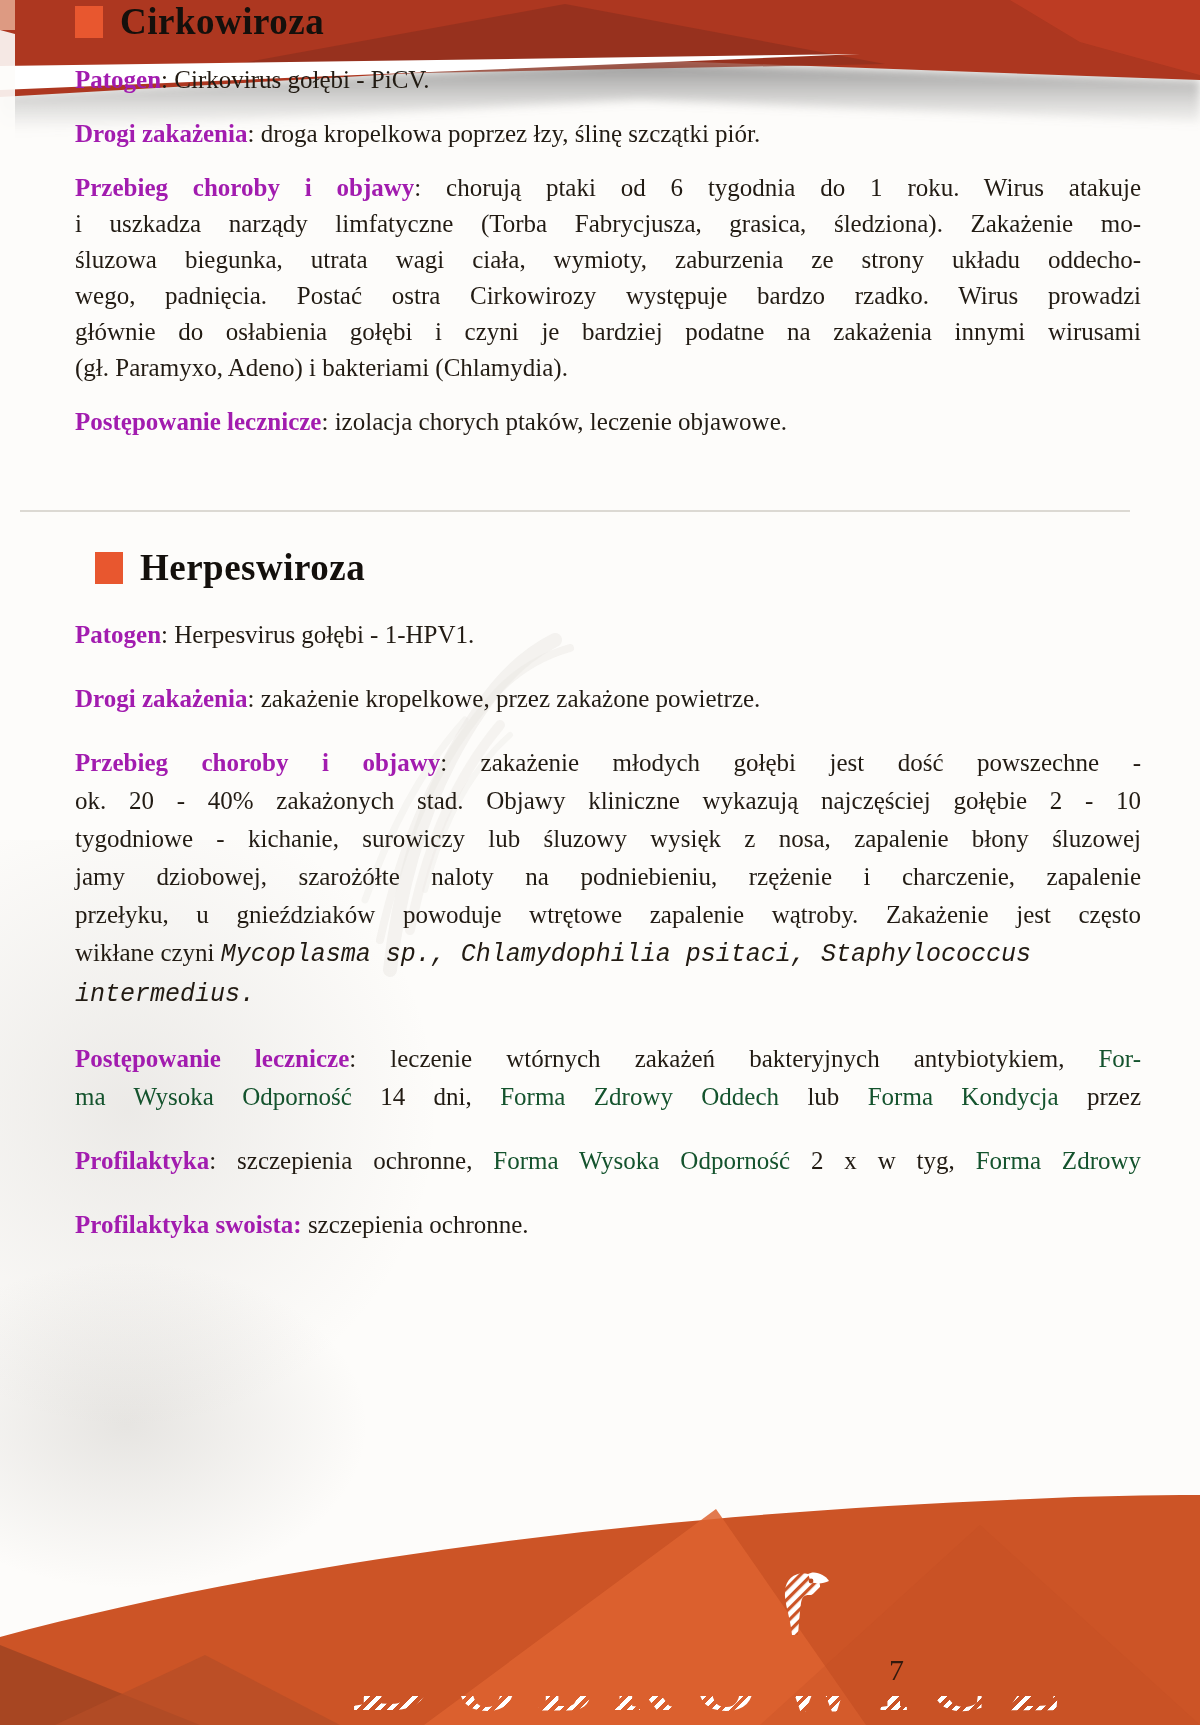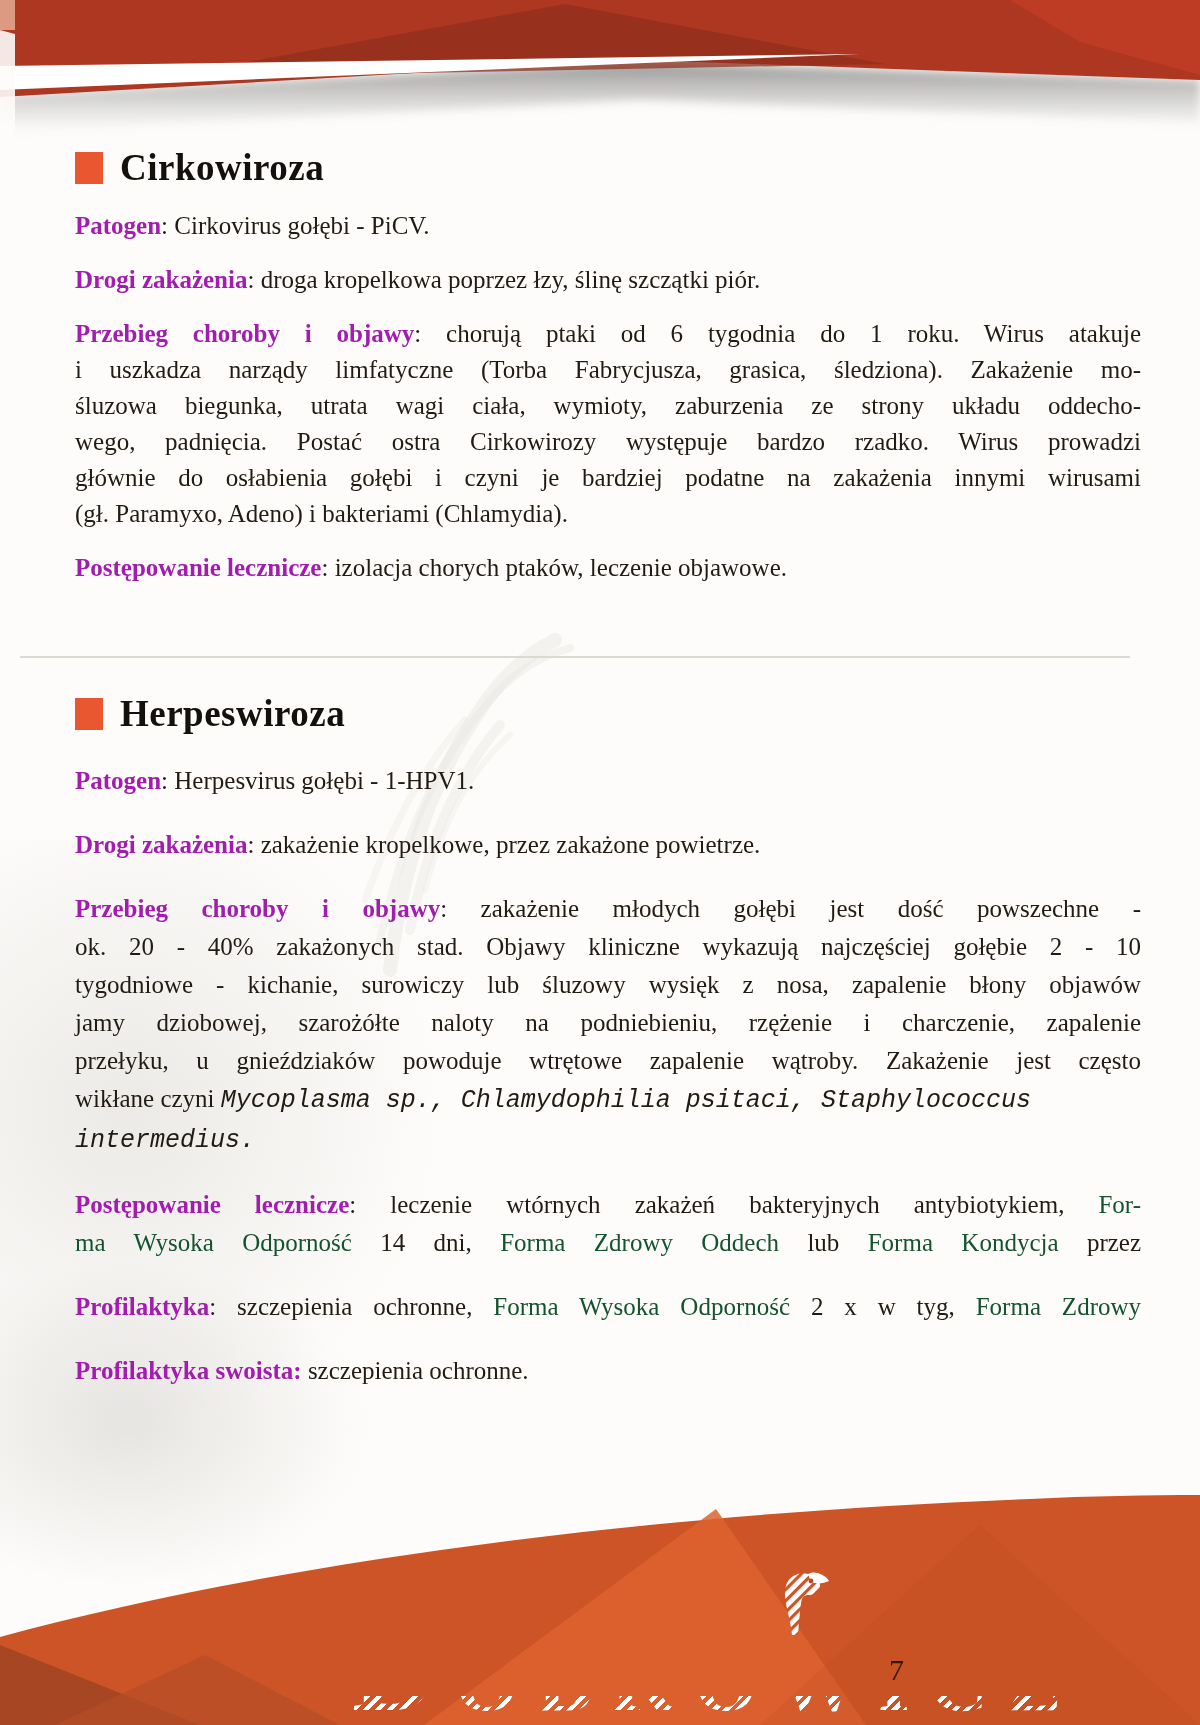--- a/index.html
+++ b/index.html
@@ -16,22 +16,22 @@
   .wm-soft1{left:-70px;top:840px;width:520px;height:600px;
     background:radial-gradient(ellipse at 38% 45%, rgba(150,145,138,0.17), rgba(150,145,138,0) 68%);}
   .wm-soft2{left:-50px;top:1260px;width:420px;height:330px;
     background:radial-gradient(ellipse at 42% 50%, rgba(140,135,128,0.20), rgba(140,135,128,0) 70%);}
 
   
   .content{position:absolute;left:75px;top:0;width:1066px;z-index:4;font-size:25px;}
   .doc-heading{display:flex;align-items:center;gap:17px;font-size:37px;font-weight:bold;
                color:#14100c;line-height:44px;letter-spacing:.5px;}
   .bullet{width:28px;height:32px;background:#e8572f;flex:0 0 auto;}
-  .s1 .doc-heading{margin-top:146px;}
-  .s2 .doc-heading{margin-top:34px;}
+  .s1 .doc-heading{}
+  .s2 .doc-heading{margin-top:34px;margin-left:20px;}
   .para{margin-top:18px;}
   .s1 .line{line-height:36px;}
   .s2 .para{margin-top:26px;}
   .s2 .line{line-height:38px;}
   .line{color:#221b13;}
   .line.jl{text-align:justify;text-align-last:justify;}
   .seg-b{font-weight:bold;color:#a21caf;}
   .seg-o{color:#14532d;}
   .seg-i{font-style:italic;font-family:Liberation Mono, monospace;}
   .divider{margin-top:70px;height:0;border-top:2px solid #dcd9d3;width:1110px;margin-left:-55px;}
@@ -119,21 +119,21 @@
         </div>
         <div class="para">
           <div class="line"><span class="seg-b">Patogen</span><span class="seg-n">: Herpesvirus gołębi - 1-HPV1.</span></div>
         </div>
         <div class="para">
           <div class="line"><span class="seg-b">Drogi zakażenia</span><span class="seg-n">: zakażenie kropelkowe, przez zakażone powietrze.</span></div>
         </div>
         <div class="para">
           <div class="line jl"><span class="seg-b">Przebieg choroby i objawy</span><span class="seg-n">: zakażenie młodych gołębi jest dość powszechne -</span></div>
           <div class="line jl"><span class="seg-n">ok. 20 - 40% zakażonych stad. Objawy kliniczne wykazują najczęściej gołębie 2 - 10</span></div>
-          <div class="line jl"><span class="seg-n">tygodniowe - kichanie, surowiczy lub śluzowy wysięk z nosa, zapalenie błony objawów</span></div>
+          <div class="line jl"><span class="seg-n">tygodniowe - kichanie, surowiczy lub śluzowy wysięk z nosa, zapalenie błony śluzowej</span></div>
           <div class="line jl"><span class="seg-n">jamy dziobowej, szarożółte naloty na podniebieniu, rzężenie i charczenie, zapalenie</span></div>
           <div class="line jl"><span class="seg-n">przełyku, u gnieździaków powoduje wtrętowe zapalenie wątroby. Zakażenie jest często</span></div>
           <div class="line"><span class="seg-n">wikłane czyni </span><span class="seg-i">Mycoplasma sp., Chlamydophilia psitaci, Staphylococcus intermedius.</span></div>
         </div>
         <div class="para">
           <div class="line jl"><span class="seg-b">Postępowanie lecznicze</span><span class="seg-n">: leczenie wtórnych zakażeń bakteryjnych antybiotykiem, </span><span class="seg-o">For-</span></div>
           <div class="line jl"><span class="seg-o">ma Wysoka Odporność</span><span class="seg-n"> 14 dni, </span><span class="seg-o">Forma Zdrowy Oddech</span><span class="seg-n"> lub </span><span class="seg-o">Forma Kondycja</span><span class="seg-n"> przez</span></div>
         </div>
         <div class="para">
           <div class="line jl"><span class="seg-b">Profilaktyka</span><span class="seg-n">: szczepienia ochronne, </span><span class="seg-o">Forma Wysoka Odporność</span><span class="seg-n"> 2 x w tyg, </span><span class="seg-o">Forma Zdrowy</span></div>

